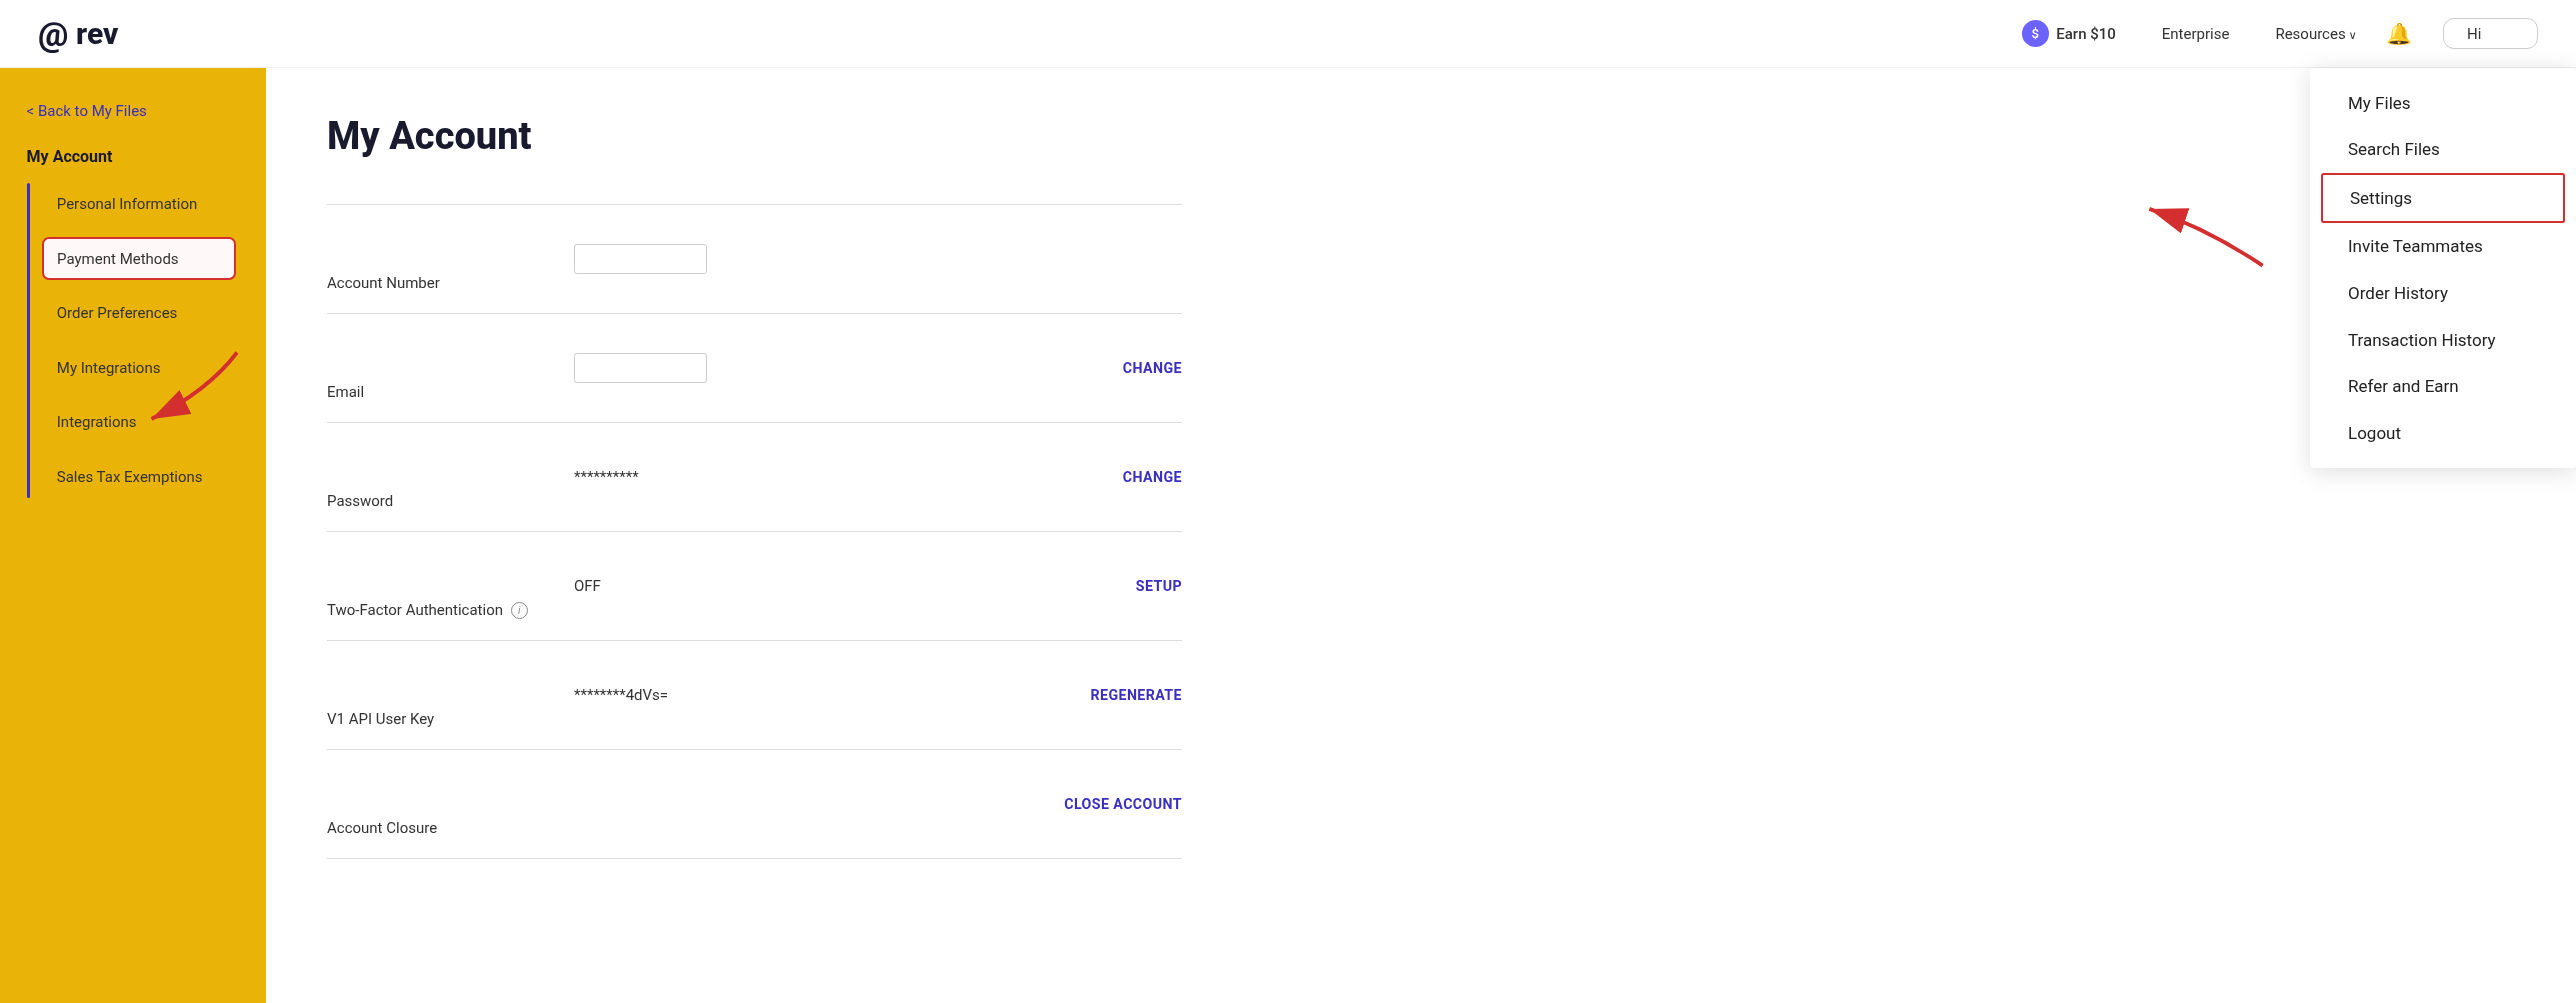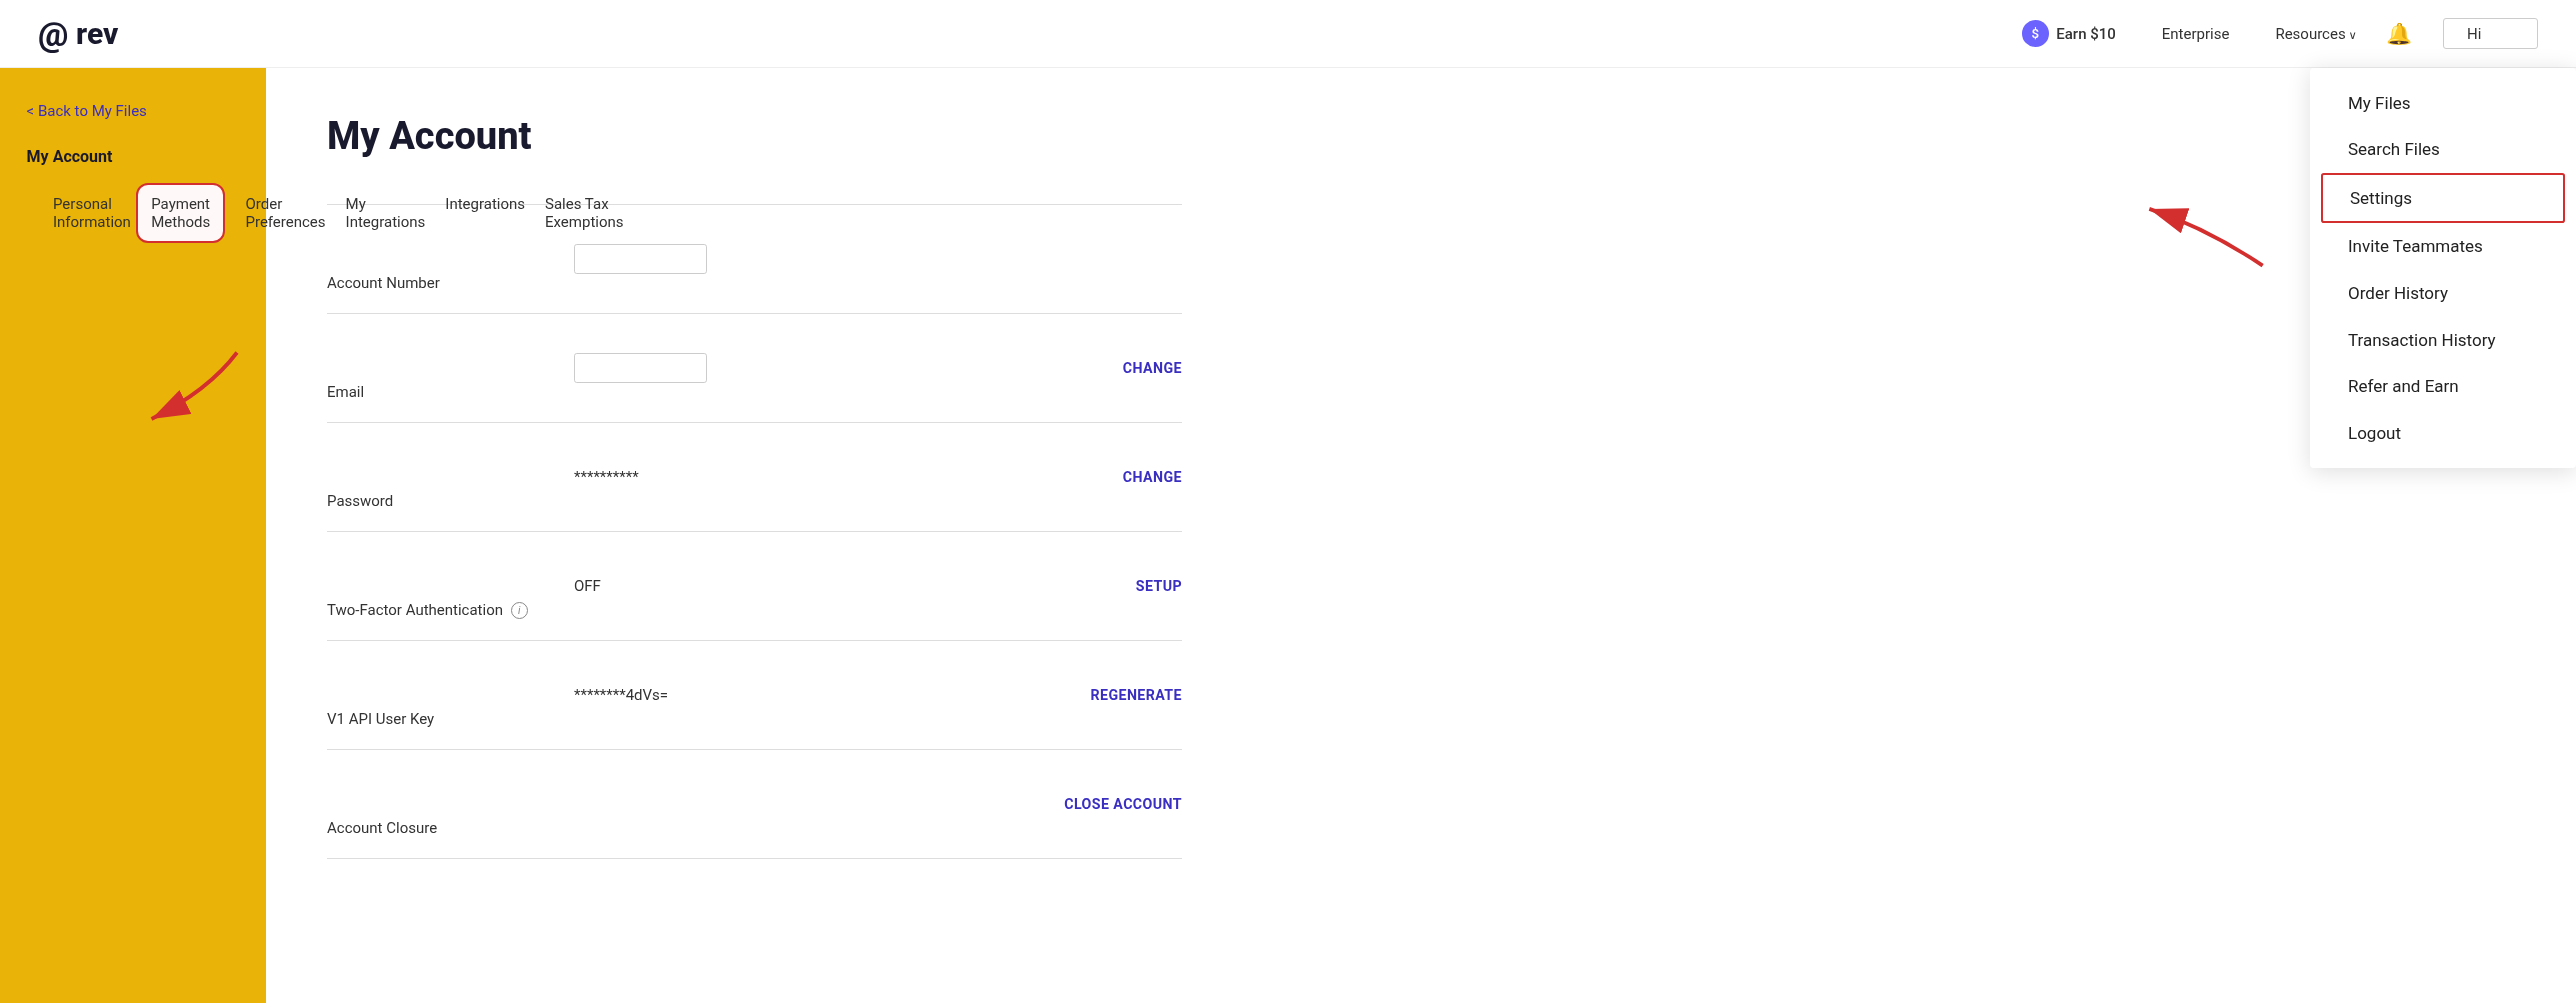--- a/index.html
+++ b/index.html
@@ -69,21 +69,21 @@
       content: ' ∨';
       font-size: 11.4px;
     }
     .bell-icon {
       font-size: 21px;
       color: #555;
       cursor: pointer;
     }
     .hi-box {
       border: 1.4px solid #ccc;
-      border-radius: 3px;
+      border-radius: 11px;
       padding: 5.7px 23px;
       font-size: 15px;
       color: #333;
       cursor: pointer;
       min-width: 95px;
     }
 
     
     .dropdown-menu {
       position: absolute;
@@ -134,35 +134,35 @@
       display: block;
     }
     .sidebar-section-title {
       font-weight: 700;
       font-size: 16px;
       color: #1a1a2e;
       margin-bottom: 17px;
     }
     .sidebar-nav {
       display: flex;
-      flex-direction: row;
-      gap: 5px;
+      flex-direction: column;
+      gap: 12px;
       position: relative;
     }
     .sidebar-nav-item {
       font-size: 15px;
       color: #333;
       padding: 12.3px 0 12.3px 15px;
       cursor: pointer;
       position: relative;
       border-radius: 2.8px;
     }
     .sidebar-nav-item.active {
       border: 2.4px solid #d32f2f;
-      border-radius: 12px;
+      border-radius: 7px;
       padding: 10.4px 13.3px;
       background: #fff8f8;
     }
 
     
     .main-content {
       flex: 1;
       padding: 46px 61px;
       background: #fff;
     }

